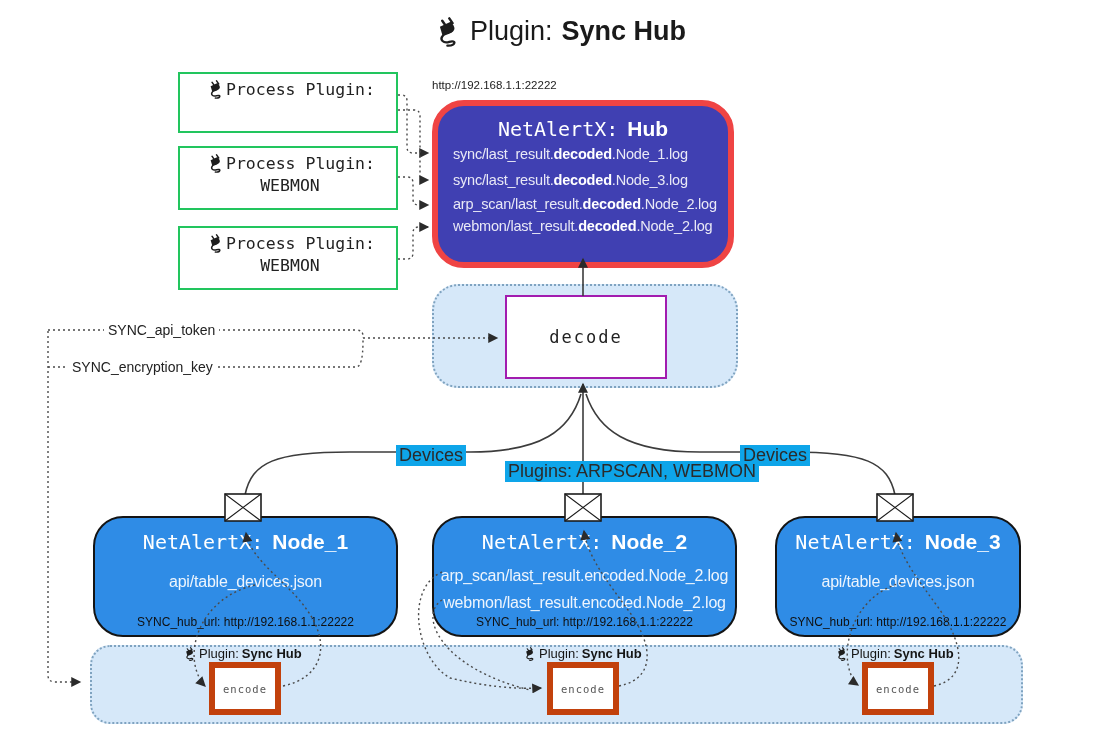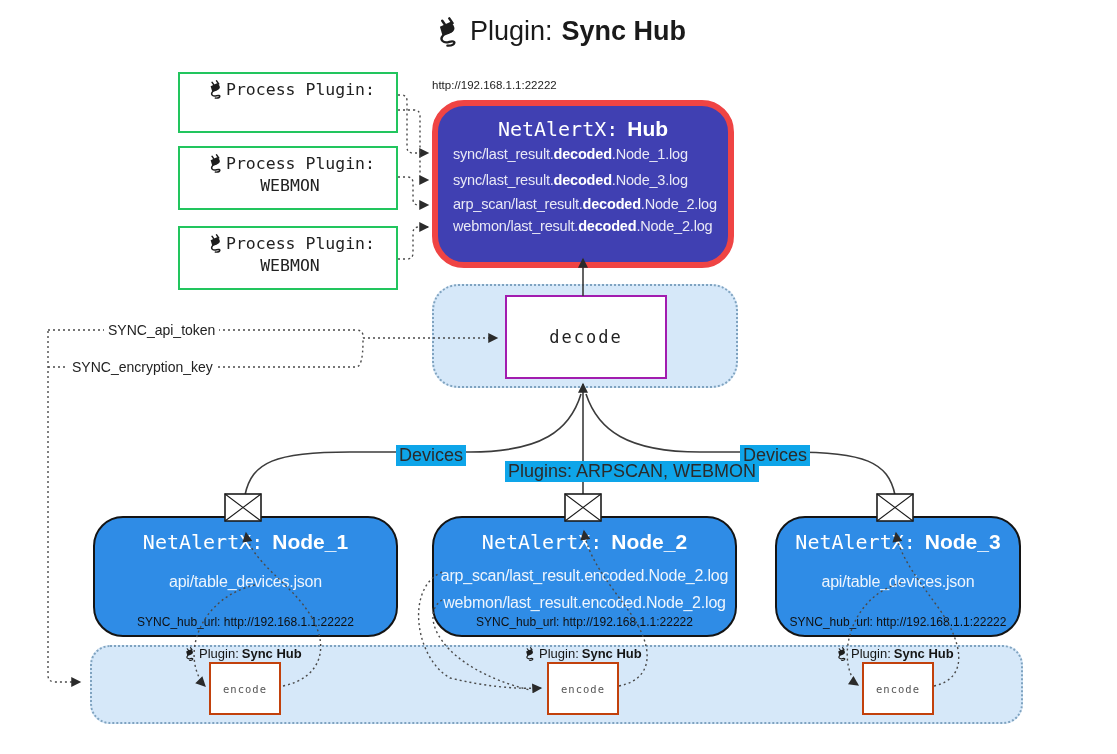--- a/index.html
+++ b/index.html
@@ -65,21 +65,21 @@
   .node-footer{position:absolute; bottom:6px; left:0; width:100%; text-align:center;
                font-size:12px; color:#101010;}
 
   
   .band{position:absolute; left:90px; top:645px; width:933px; height:79px;
         background:var(--band); border:2px dotted var(--dotborder); border-radius:20px;}
   .enc-label{position:absolute; top:646px; z-index:6; display:flex; align-items:center;
              gap:3px; font-size:13px; color:#151515; white-space:nowrap;}
   .enc-label .bold{font-weight:700;}
   .encode-box{position:absolute; top:662px; width:72px; height:53px; background:#fff;
-      border:2px solid #c2410c; z-index:4; display:flex; align-items:center; justify-content:center;
+      border:6px solid #c2410c; z-index:4; display:flex; align-items:center; justify-content:center;
       font-family:"DejaVu Sans Mono",monospace; font-size:10.5px; letter-spacing:1px; color:#555;}
 
   
   .boxlayer{position:absolute; inset:0; z-index:2;}
   svg.connectors{position:absolute; inset:0; z-index:5; pointer-events:none;}
 </style>
 </head>
 <body>
 
 <div class="stage">

